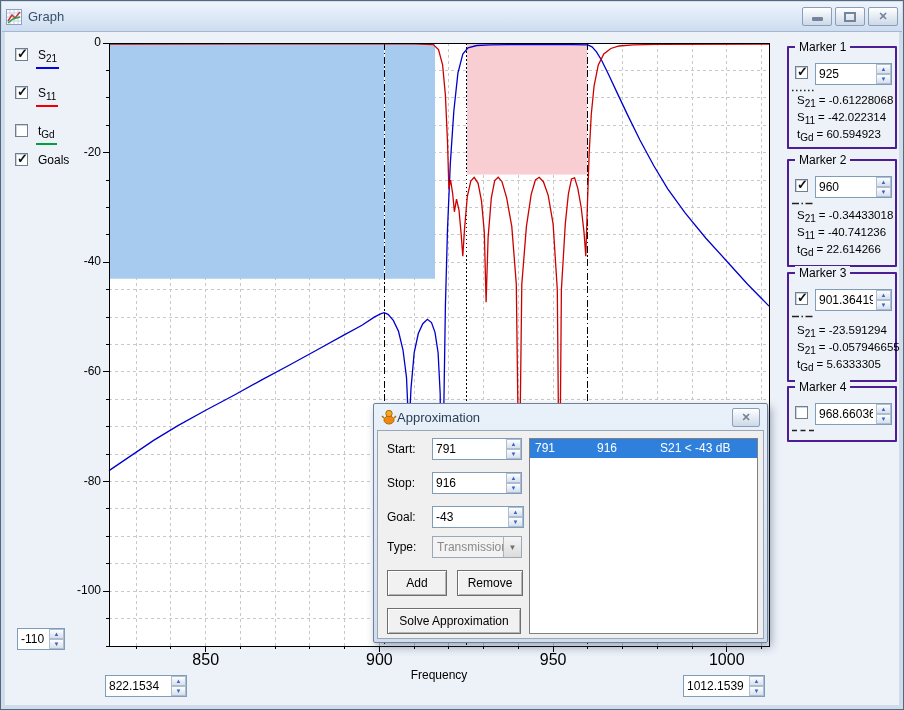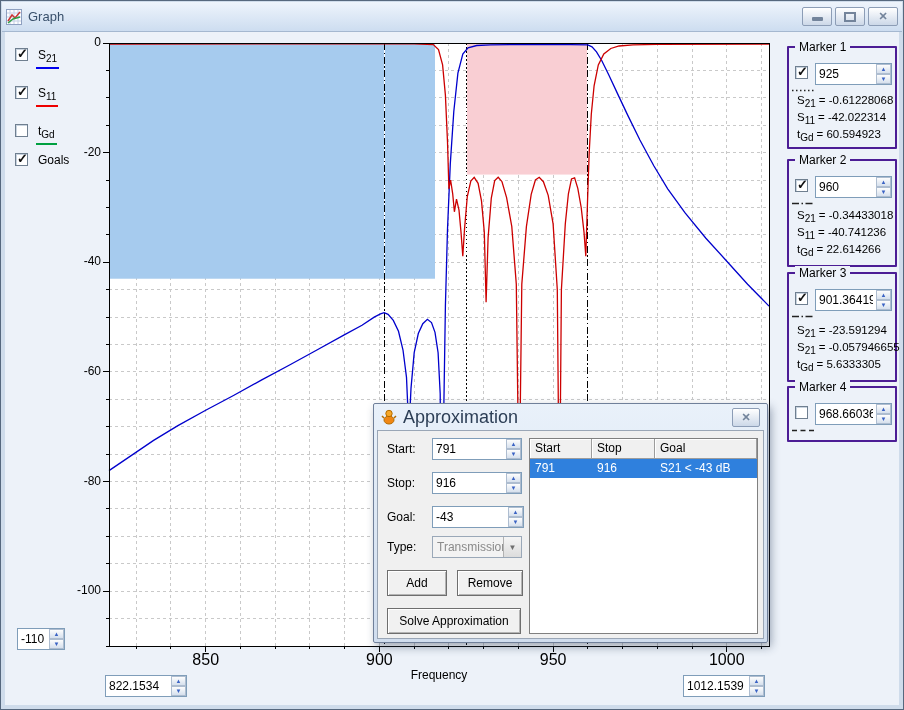--- a/index.html
+++ b/index.html
@@ -43,21 +43,21 @@
   .m-cb{position:absolute;left:6px;top:18px;}
   .m-dash{position:absolute;left:3px;top:34px;width:22px;height:5px;}
   .m-spin{left:26px;top:15px;width:77px;}
   .mrow{position:absolute;left:8px;line-height:17px;font-size:11.5px;white-space:nowrap;}
   .mrow .val{margin-left:3px;}
   
   .dialog{position:absolute;left:372px;top:402px;width:393px;height:238px;
           background:linear-gradient(#e9f1fa,#d0ddee);border:1px solid #70809a;border-radius:2px;
           box-shadow:3px 4px 10px rgba(40,60,90,0.45);z-index:20;}
   .dlg-title{position:absolute;left:0;top:0;right:0;height:26px;display:flex;align-items:center;padding:0 7px;box-sizing:border-box;}
-  .dlg-title-text{margin-left:6px;color:#2c3e55;font-size:18px;}
+  .dlg-title-text{color:#2c3e55;font-size:13px;}
   .dlg-close{margin-left:auto;width:26px;height:17px;border:1px solid #8c9db6;border-radius:2px;
              background:linear-gradient(#ffffff,#ccd8e8);display:flex;align-items:center;justify-content:center;}
   .dlg-body{position:absolute;left:3px;right:3px;top:26px;bottom:3px;background:#f0f0f0;border:1px solid #9aa6b6;}
   .dlg-label{position:absolute;left:9px;width:42px;line-height:14px;}
   .btn{position:absolute;background:#f1f1f1;border:1px solid #6e6e6e;
        box-shadow:inset 1px 1px 0 #ffffff, inset -1px -1px 0 #b4b4b4;
        display:flex;align-items:center;justify-content:center;font-size:12px;}
   .combo{position:absolute;left:54px;top:105px;width:90px;height:22px;border:1px solid #9aa8b8;
          background:#f3f3f3;color:#8a8a8a;display:flex;box-sizing:border-box;}
   .combo-text{flex:1;padding:3px 4px;white-space:nowrap;overflow:hidden;}
@@ -375,25 +375,20 @@
       </div>
       <div class="dlg-label" style="top:109px;">Type:</div>
       <div class="combo">
         <span class="combo-text">Transmission</span>
         <span class="combo-btn">▼</span>
       </div>
       <div class="btn" style="left:9px;top:139px;width:58px;height:24px;">Add</div>
       <div class="btn" style="left:79px;top:139px;width:64px;height:24px;">Remove</div>
       <div class="btn" style="left:9px;top:177px;width:132px;height:24px;">Solve Approximation</div>
       <div class="gtable">
-        <div class="thead">
-          <div class="th c1">Start</div>
-          <div class="th c2">Stop</div>
-          <div class="th c3">Goal</div>
-        </div>
         <div class="trow selected">
           <div class="td c1">791</div>
           <div class="td c2">916</div>
           <div class="td c3">S21 &lt; -43 dB</div>
         </div>
       </div>
     </div>
   </div>
 </div>
 

